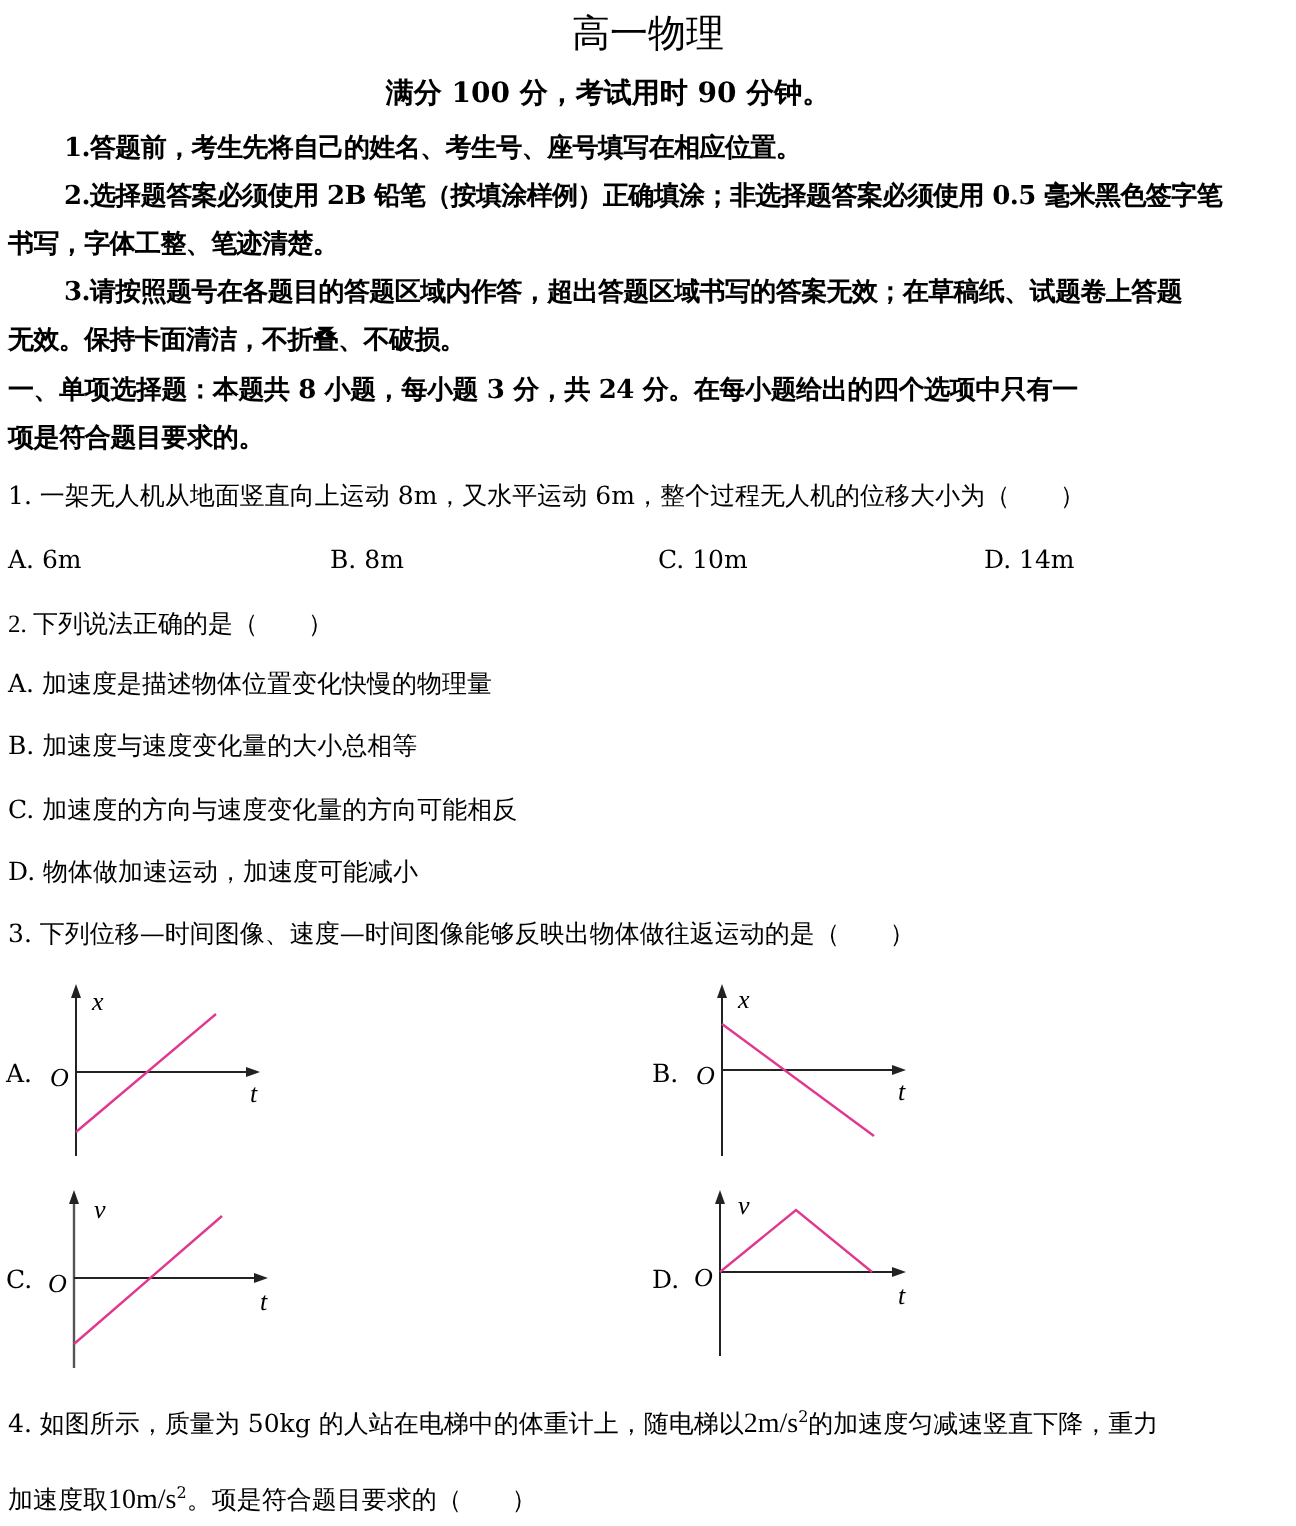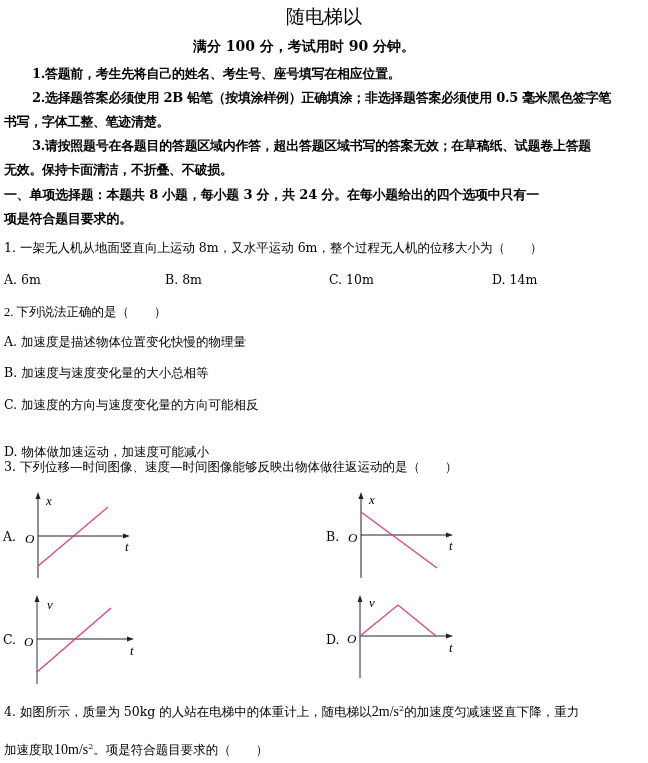--- a/index.html
+++ b/index.html
@@ -12,21 +12,21 @@
   .section { font-size:13px; font-weight:bold; letter-spacing:-0.2px; }
   .q { font-size:12.5px; letter-spacing:0px;text-align:right; }
   .opt { font-size:12.5px;text-align:right; }
   .graph { position:absolute; }
   sup { font-size:8px; }
   .unit { font-family:"Liberation Serif", serif; font-size:14px; }
 </style>
 </head>
 <body>
 
-<div class="abs title">随电梯以</div>
+<div class="abs title">高一物理</div>
 <div class="abs subtitle">满分 100 分，考试用时 90 分钟。</div>
 
 <div class="abs instr" style="left:32px; top:65px;">1.答题前，考生先将自己的姓名、考生号、座号填写在相应位置。</div>
 <div class="abs instr" style="left:32px; top:89px;">2.选择题答案必须使用 2B 铅笔（按填涂样例）正确填涂；非选择题答案必须使用 0.5 毫米黑色签字笔</div>
 <div class="abs instr" style="left:4px; top:113px;">书写，字体工整、笔迹清楚。</div>
 <div class="abs instr" style="left:32px; top:137px;">3.请按照题号在各题目的答题区域内作答，超出答题区域书写的答案无效；在草稿纸、试题卷上答题</div>
 <div class="abs instr" style="left:4px; top:161px;">无效。保持卡面清洁，不折叠、不破损。</div>
 
 <div class="abs section" style="left:4px; top:186px;">一、单项选择题：本题共 8 小题，每小题 3 分，共 24 分。在每小题给出的四个选项中只有一</div>
 <div class="abs section" style="left:4px; top:210px;">项是符合题目要求的。</div>
@@ -34,21 +34,21 @@
 <div class="abs q" style="left:4px; top:240px;">1. 一架无人机从地面竖直向上运动 8m，又水平运动 6m，整个过程无人机的位移大小为（　　）</div>
 <div class="abs opt" style="left:4px; top:272px;">A. 6m</div>
 <div class="abs opt" style="left:165px; top:272px;">B. 8m</div>
 <div class="abs opt" style="left:329px; top:272px;">C. 10m</div>
 <div class="abs opt" style="left:492px; top:272px;">D. 14m</div>
 
 <div class="abs q" style="left:4px; top:304px;font-family:Liberation Serif, serif;">2. 下列说法正确的是（　　）</div>
 <div class="abs opt" style="left:4px; top:334px;">A. 加速度是描述物体位置变化快慢的物理量</div>
 <div class="abs opt" style="left:4px; top:365px;">B. 加速度与速度变化量的大小总相等</div>
 <div class="abs opt" style="left:4px; top:397px;">C. 加速度的方向与速度变化量的方向可能相反</div>
-<div class="abs opt" style="left:4px; top:444px;">D. 物体做加速运动，加速度可能减小</div>
+<div class="abs opt" style="left:4px; top:428px;">D. 物体做加速运动，加速度可能减小</div>
 
 <div class="abs q" style="left:4px; top:459px;">3. 下列位移—时间图像、速度—时间图像能够反映出物体做往返运动的是（　　）</div>
 
 <div class="abs opt" style="left:3px; top:529px;">A.</div>
 <svg class="graph" style="left:20px; top:490px;" width="120" height="92" viewBox="0 0 120 92">
   <line x1="18" y1="88" x2="18" y2="6" stroke="#222" stroke-width="1"></line>
   <polygon points="18,2 15.5,9 20.5,9" fill="#222"></polygon>
   <line x1="18" y1="46" x2="106" y2="46" stroke="#222" stroke-width="1"></line>
   <polygon points="110,46 103,43.5 103,48.5" fill="#222"></polygon>
   <line x1="18" y1="76" x2="88" y2="17" stroke="#e0378f" stroke-width="1.2"></line>

